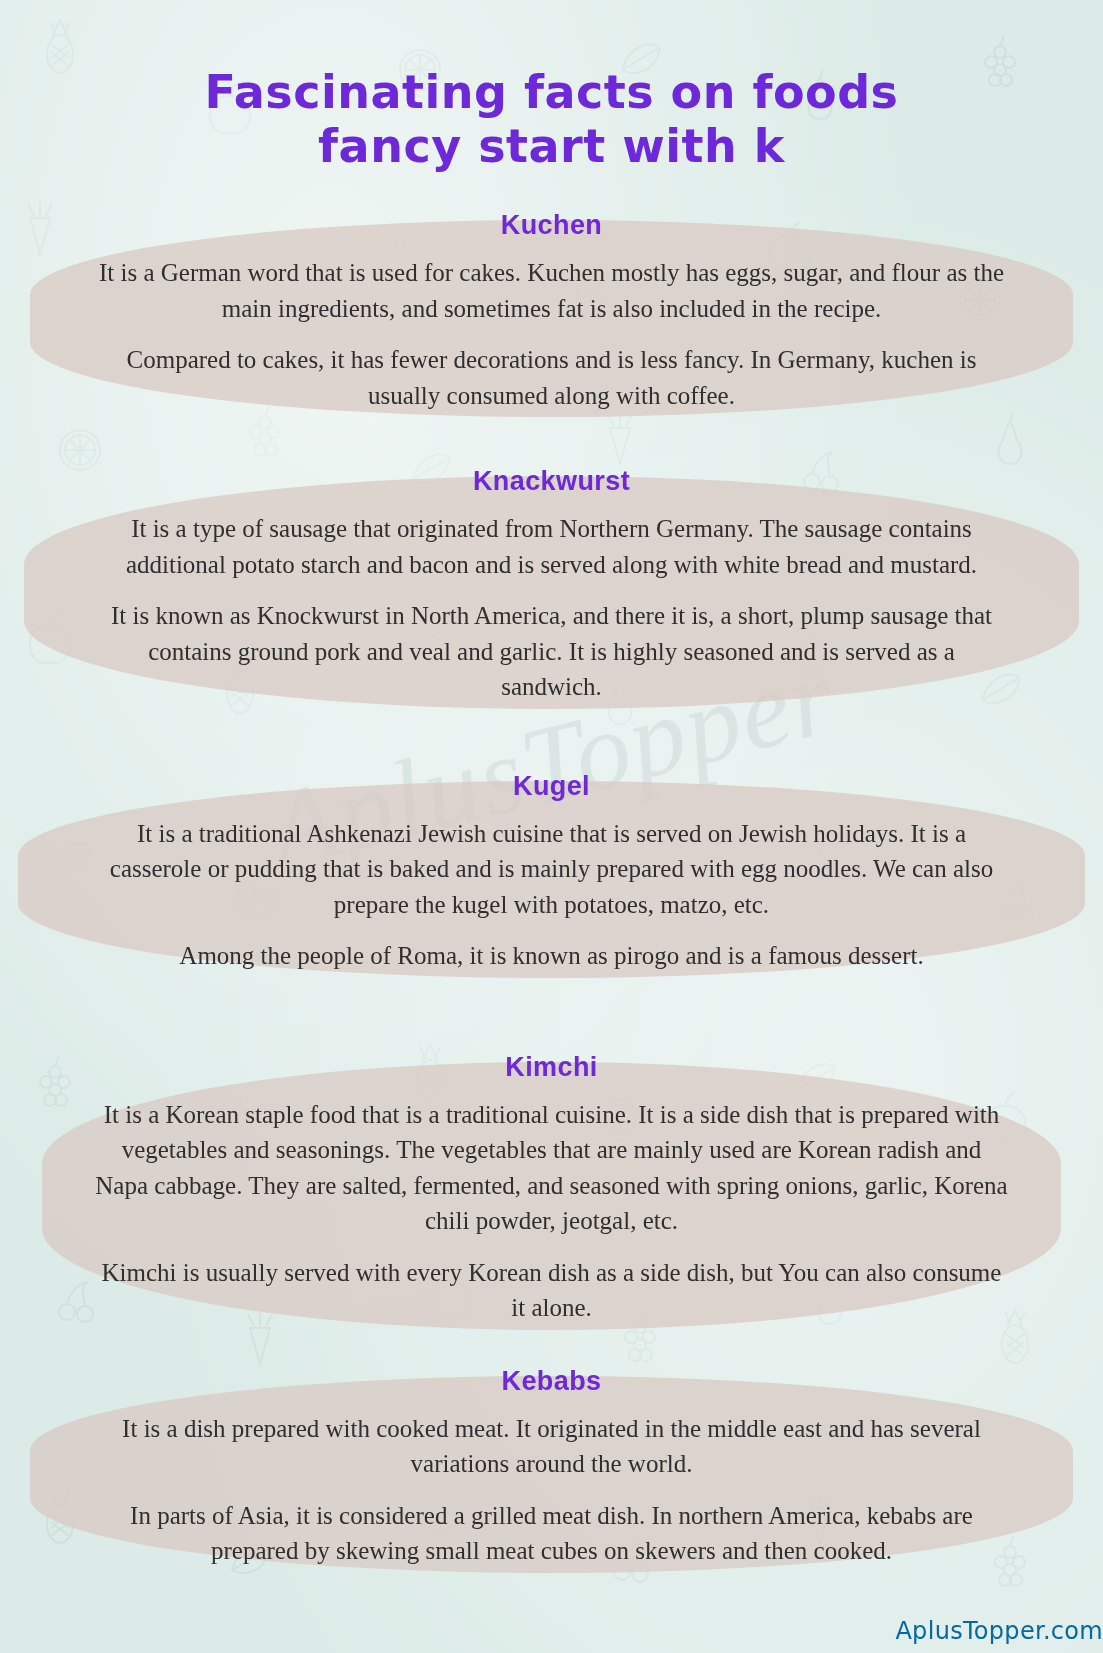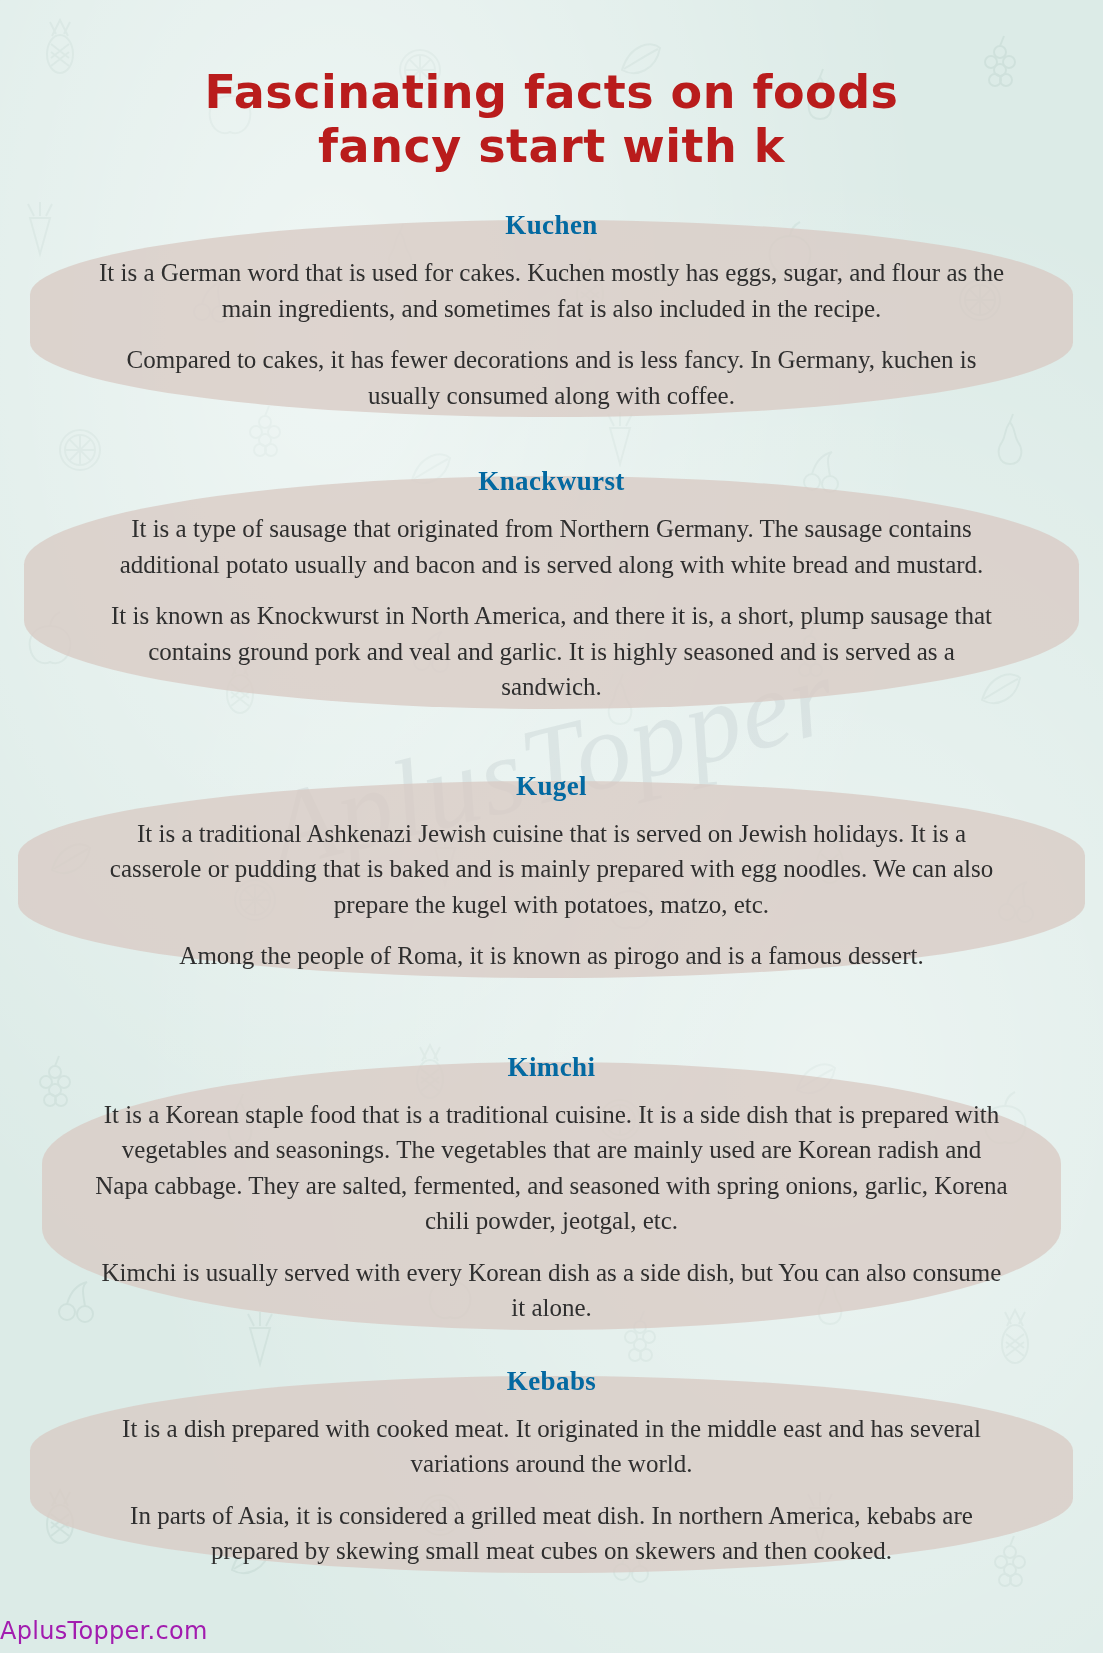--- a/index.html
+++ b/index.html
@@ -55,21 +55,21 @@
     height: 1653px;
     box-sizing: border-box;
   }
 
   #title {
     text-align: center;
     font-family: "DejaVu Sans", sans-serif;
     font-weight: bold;
     font-size: 46px;
     line-height: 1.18;
-    color: #b91c1c;
+    color: #6d28d9;
     padding: 34px 70px 0 70px;
     letter-spacing: 0.5px;
   }
   #title .line {
     display: block;
   }
 
   .section {
     position: relative;
     margin-top: 10px;
@@ -84,24 +84,24 @@
     opacity: 0.78;
     border-radius: 50% / 38%;
     z-index: -1;
   }
   .section-inner {
     position: relative;
     padding: 6px 95px 14px 95px;
   }
   .section-title {
     text-align: center;
-    font-family: Liberation Serif, serif;
+    font-family: Liberation Sans, sans-serif;
     font-weight: bold;
     font-size: 27px;
-    color: #0369a1;
+    color: #6d28d9;
     margin: 0 0 14px 0;
     letter-spacing: 0.4px;
   }
   .para {
     text-align: center;
     font-size: 25px;
     line-height: 1.42;
     color: #2f2f2f;
     margin: 0 0 16px 0;
   }
@@ -114,24 +114,24 @@
   #sec-kugel .blob       { left: 18px;  right: 18px;  top: 16px;  bottom: 10px; }
   #sec-kebabs .blob      { left: 30px;  right: 30px;  top: 16px;  bottom: 10px; }
 
   #sec-kuchen     { margin-top: 26px; }
   #sec-knackwurst { margin-top: 33px; }
   #sec-kimchi     { margin-top: 58px; }
   #sec-kugel      { margin-top: 46px; }
   #sec-kebabs     { margin-top: 20px; }
 
   #footer {
-    text-align: left;
+    text-align: right;
     font-family: "DejaVu Sans", sans-serif;
     font-size: 24px;
-    color: #a21caf;
+    color: #0369a1;
     padding-top: 34px;
     letter-spacing: 0.3px;
   }
 </style>
 </head>
 <body>
 
 <svg id="bg-pattern" width="1103" height="1653" viewBox="0 0 1103 1653" xmlns="http://www.w3.org/2000/svg">
   <defs>
     <g id="fruit-apple" stroke="#b9cfc9" stroke-width="2" fill="none">
@@ -251,21 +251,21 @@
       <h2 class="section-title">Kuchen</h2>
       <p class="para">It is a German word that is used for cakes. Kuchen mostly has eggs, sugar, and flour as the main ingredients, and sometimes fat is also included in the recipe.</p>
       <p class="para">Compared to cakes, it has fewer decorations and is less fancy. In Germany, kuchen is usually consumed along with coffee.</p>
     </div>
   </div>
 
   <div class="section" id="sec-knackwurst">
     <div class="blob"></div>
     <div class="section-inner">
       <h2 class="section-title">Knackwurst</h2>
-      <p class="para">It is a type of sausage that originated from Northern Germany. The sausage contains additional potato usually and bacon and is served along with white bread and mustard.</p>
+      <p class="para">It is a type of sausage that originated from Northern Germany. The sausage contains additional potato starch and bacon and is served along with white bread and mustard.</p>
       <p class="para">It is known as Knockwurst in North America, and there it is, a short, plump sausage that contains ground pork and veal and garlic. It is highly seasoned and is served as a sandwich.</p>
     </div>
   </div>
 
   <div class="section" id="sec-kugel">
     <div class="blob"></div>
     <div class="section-inner">
       <h2 class="section-title">Kugel</h2>
       <p class="para">It is a traditional Ashkenazi Jewish cuisine that is served on Jewish holidays. It is a casserole or pudding that is baked and is mainly prepared with egg noodles. We can also prepare the kugel with potatoes, matzo, etc.</p>
       <p class="para">Among the people of Roma, it is known as pirogo and is a famous dessert.</p>

